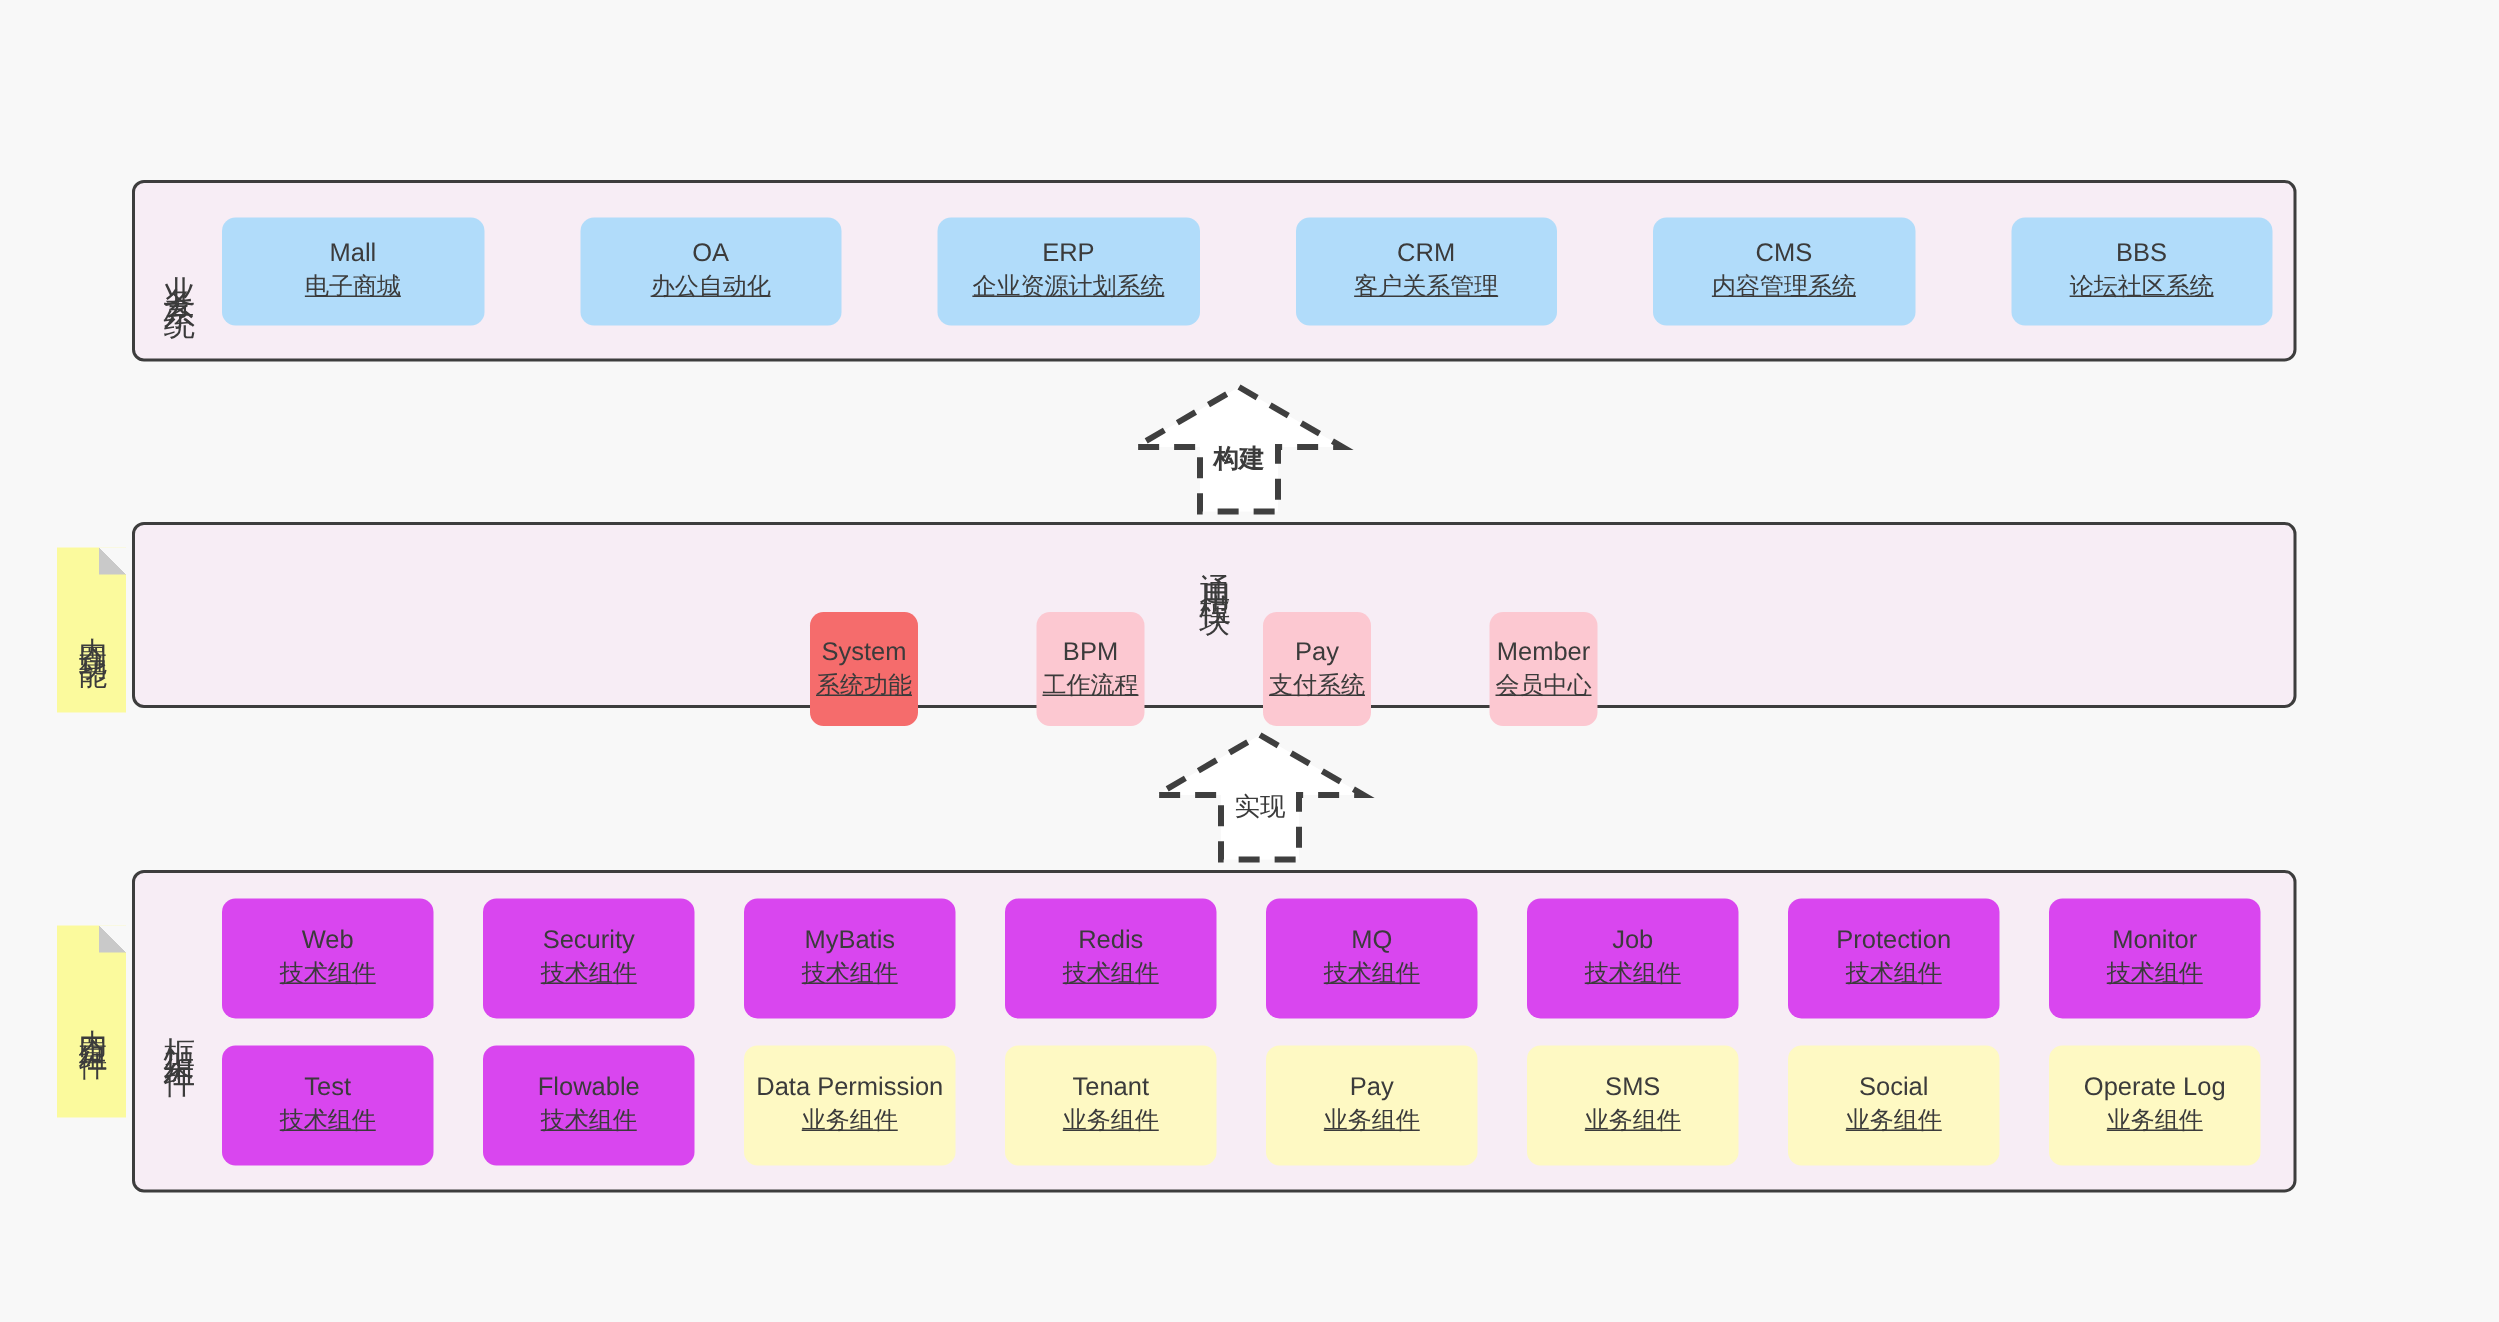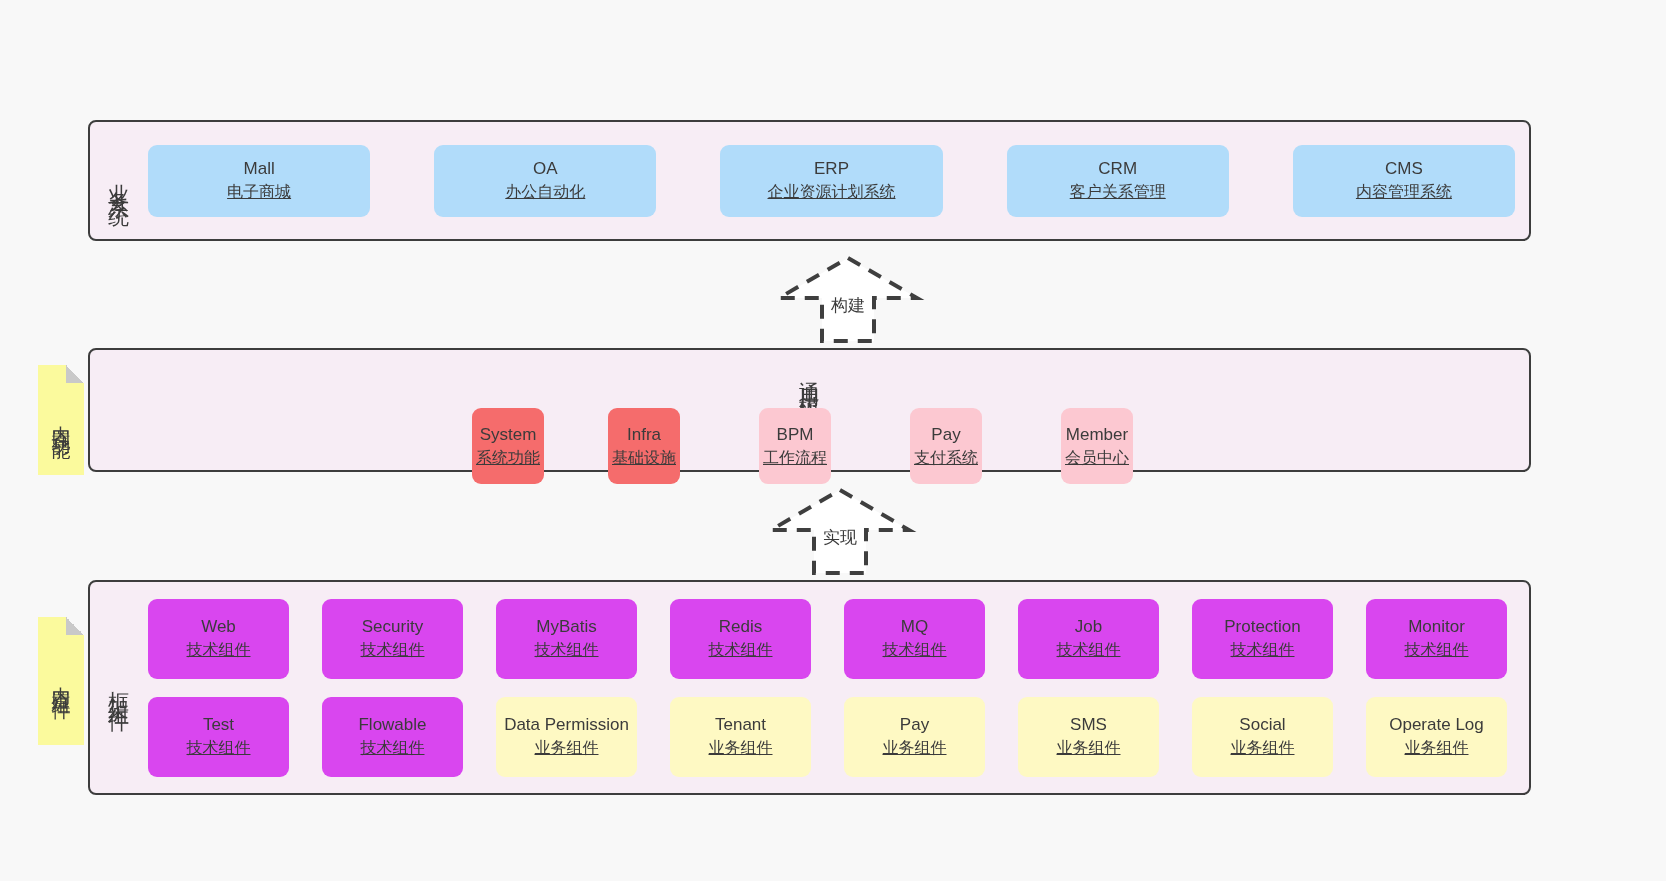--- a/index.html
+++ b/index.html
@@ -99,21 +99,21 @@
   #note-functions  { top: 365px; height: 110px; }
   #note-components { top: 617px; height: 128px; }
   .note .vtext { letter-spacing: 5px; }
 
   
   .arrow {
     position: absolute;
     width: 160px;
     height: 90px;
   }
-  #arrow-build     { left: 768px; top: 254px; }
+  #arrow-build     { left: 746px; top: 254px; font-weight: bold; }
   #arrow-implement { left: 760px; top: 486px; }
   .arrow svg { display: block; width: 160px; height: 90px; }
   .arrow-label {
     position: absolute;
     top: 40px;
     left: 0;
     width: 100%;
     text-align: center;
     font-size: 17px;
     color: #3b3b3b;
@@ -140,20 +140,24 @@
       <div class="box-sub">企业资源计划系统</div>
     </div>
     <div class="box b-blue">
       <div class="box-title">CRM</div>
       <div class="box-sub">客户关系管理</div>
     </div>
     <div class="box b-blue">
       <div class="box-title">CMS</div>
       <div class="box-sub">内容管理系统</div>
     </div>
+    <div class="box b-blue">
+      <div class="box-title">BBS</div>
+      <div class="box-sub">论坛社区系统</div>
+    </div>
   </div>
 </div>
 
 <div class="arrow" id="arrow-build">
   <svg viewBox="0 0 160 90">
     <polygon points="80,4 149,44 106,44 106,87 54,87 54,44 11,44" fill="#ffffff" stroke="#3f3f3f" stroke-width="4" stroke-dasharray="14 10"></polygon>
   </svg>
   <div class="arrow-label">构建</div>
 </div>
 
@@ -162,24 +166,20 @@
 </div>
 <div class="panel" id="panel-modules">
   <div class="panel-label">
     <span class="vtext">通用模块</span>
   </div>
   <div class="boxes-6">
     <div class="box b-red">
       <div class="box-title">System</div>
       <div class="box-sub">系统功能</div>
     </div>
-    <div class="box b-red">
-      <div class="box-title">Infra</div>
-      <div class="box-sub">基础设施</div>
-    </div>
     <div class="box b-pink">
       <div class="box-title">BPM</div>
       <div class="box-sub">工作流程</div>
     </div>
     <div class="box b-pink">
       <div class="box-title">Pay</div>
       <div class="box-sub">支付系统</div>
     </div>
     <div class="box b-pink">
       <div class="box-title">Member</div>

